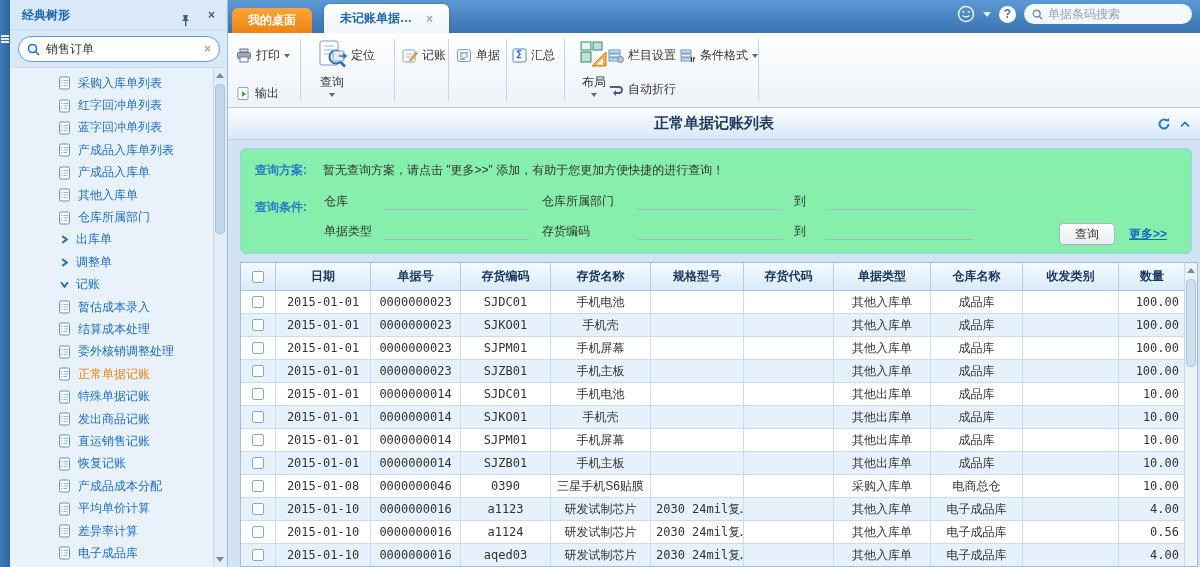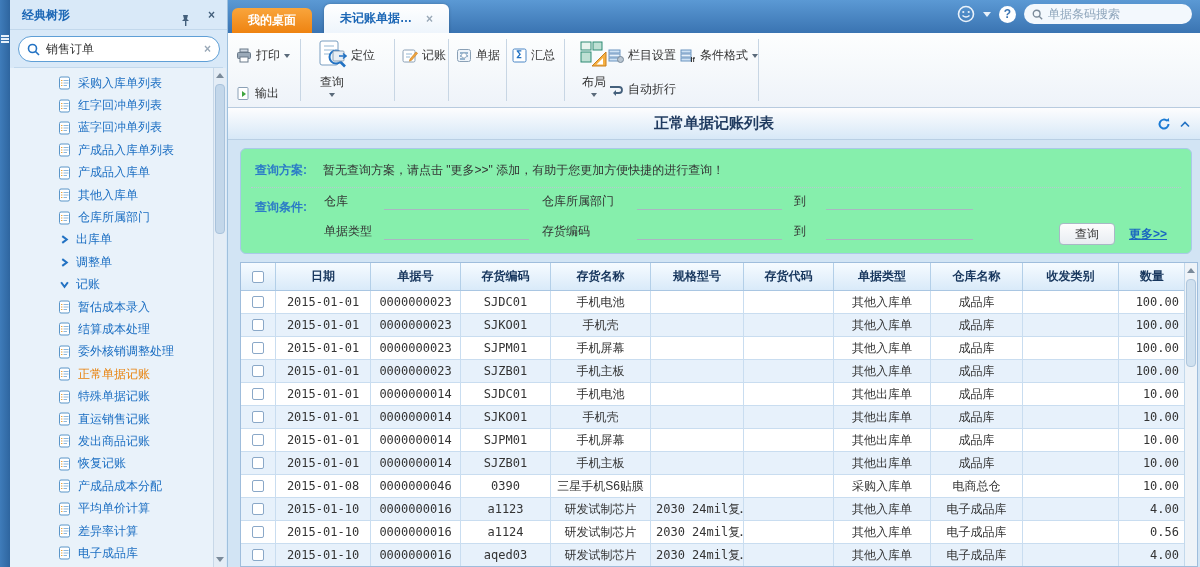--- a/index.html
+++ b/index.html
@@ -265,29 +265,29 @@
             <path d="M3 4.5h1.4M3 7h1.4M3 9.5h1.4" stroke="#e8a33d" stroke-width="1.2"></path>
           </svg>
           <span class="tree-label">特殊单据记账</span>
         </div>
         <div class="tree-item leaf">
           <svg class="docic" width="13" height="14" viewBox="0 0 13 14">
             <rect x="1.5" y="1" width="10" height="12" rx="1.5" fill="#fff" stroke="#5b96c9"></rect>
             <path d="M5.5 4.5h5M5.5 7h5M5.5 9.5h3.5" stroke="#8fb8dd" stroke-width="1"></path>
             <path d="M3 4.5h1.4M3 7h1.4M3 9.5h1.4" stroke="#e8a33d" stroke-width="1.2"></path>
           </svg>
+          <span class="tree-label">发出商品记账</span>
+        </div>
+        <div class="tree-item leaf">
+          <svg class="docic" width="13" height="14" viewBox="0 0 13 14">
+            <rect x="1.5" y="1" width="10" height="12" rx="1.5" fill="#fff" stroke="#5b96c9"></rect>
+            <path d="M5.5 4.5h5M5.5 7h5M5.5 9.5h3.5" stroke="#8fb8dd" stroke-width="1"></path>
+            <path d="M3 4.5h1.4M3 7h1.4M3 9.5h1.4" stroke="#e8a33d" stroke-width="1.2"></path>
+          </svg>
           <span class="tree-label">直运销售记账</span>
-        </div>
-        <div class="tree-item leaf">
-          <svg class="docic" width="13" height="14" viewBox="0 0 13 14">
-            <rect x="1.5" y="1" width="10" height="12" rx="1.5" fill="#fff" stroke="#5b96c9"></rect>
-            <path d="M5.5 4.5h5M5.5 7h5M5.5 9.5h3.5" stroke="#8fb8dd" stroke-width="1"></path>
-            <path d="M3 4.5h1.4M3 7h1.4M3 9.5h1.4" stroke="#e8a33d" stroke-width="1.2"></path>
-          </svg>
-          <span class="tree-label">发出商品记账</span>
         </div>
         <div class="tree-item leaf">
           <svg class="docic" width="13" height="14" viewBox="0 0 13 14">
             <rect x="1.5" y="1" width="10" height="12" rx="1.5" fill="#fff" stroke="#5b96c9"></rect>
             <path d="M5.5 4.5h5M5.5 7h5M5.5 9.5h3.5" stroke="#8fb8dd" stroke-width="1"></path>
             <path d="M3 4.5h1.4M3 7h1.4M3 9.5h1.4" stroke="#e8a33d" stroke-width="1.2"></path>
           </svg>
           <span class="tree-label">恢复记账</span>
         </div>
         <div class="tree-item leaf">

